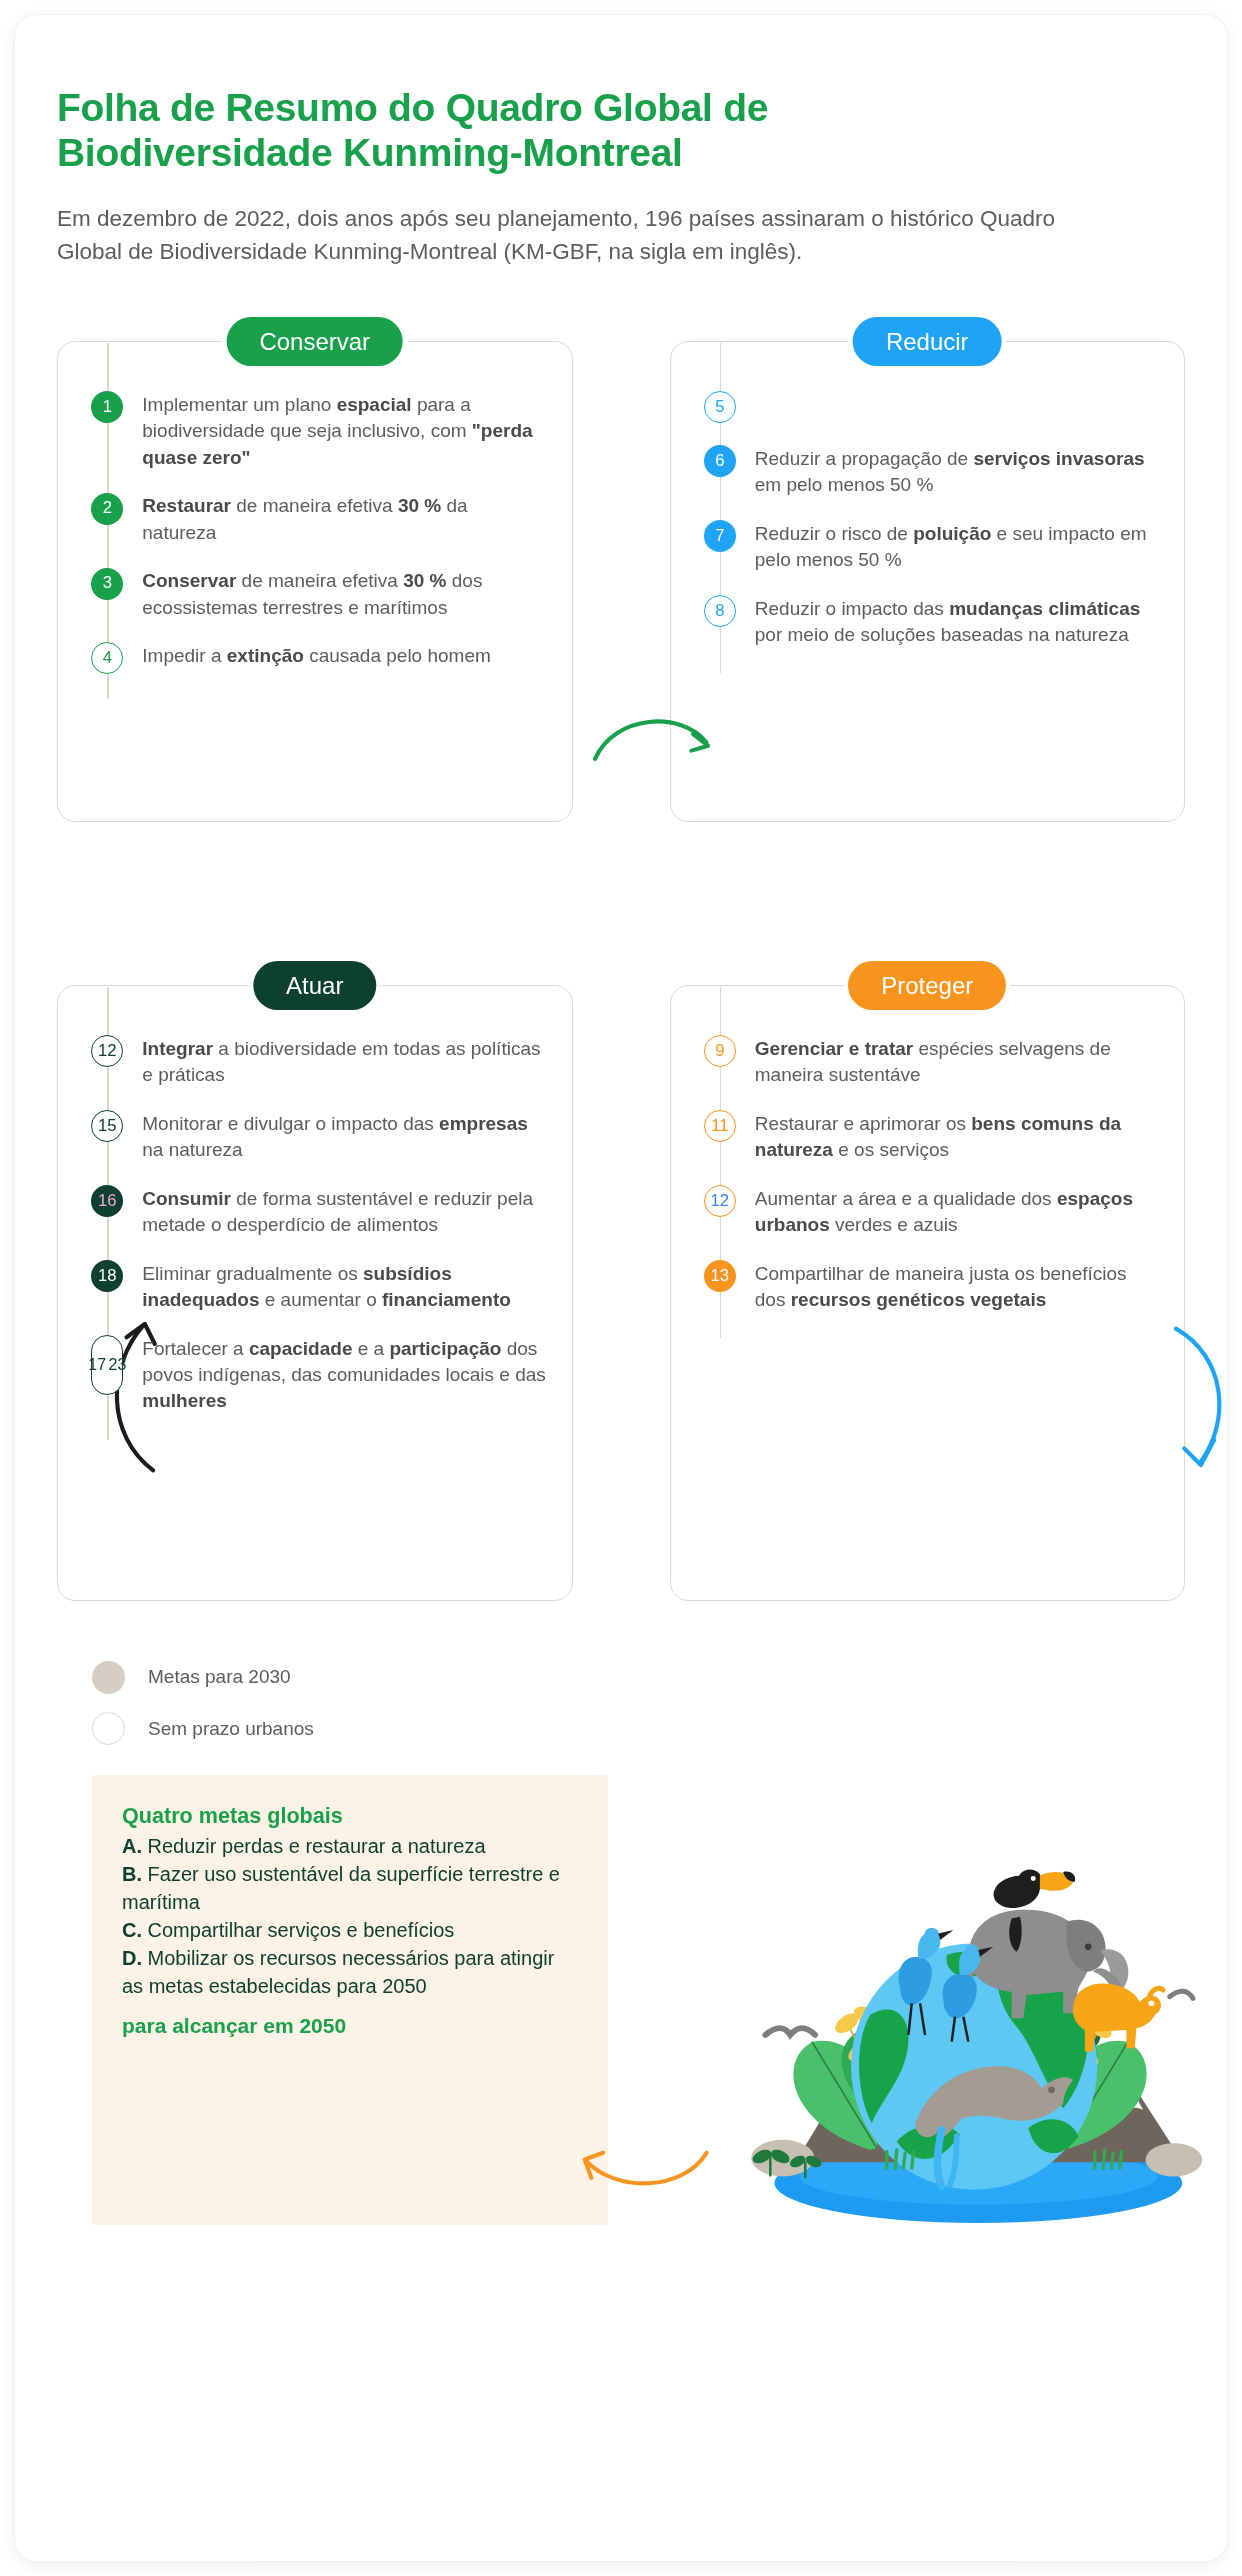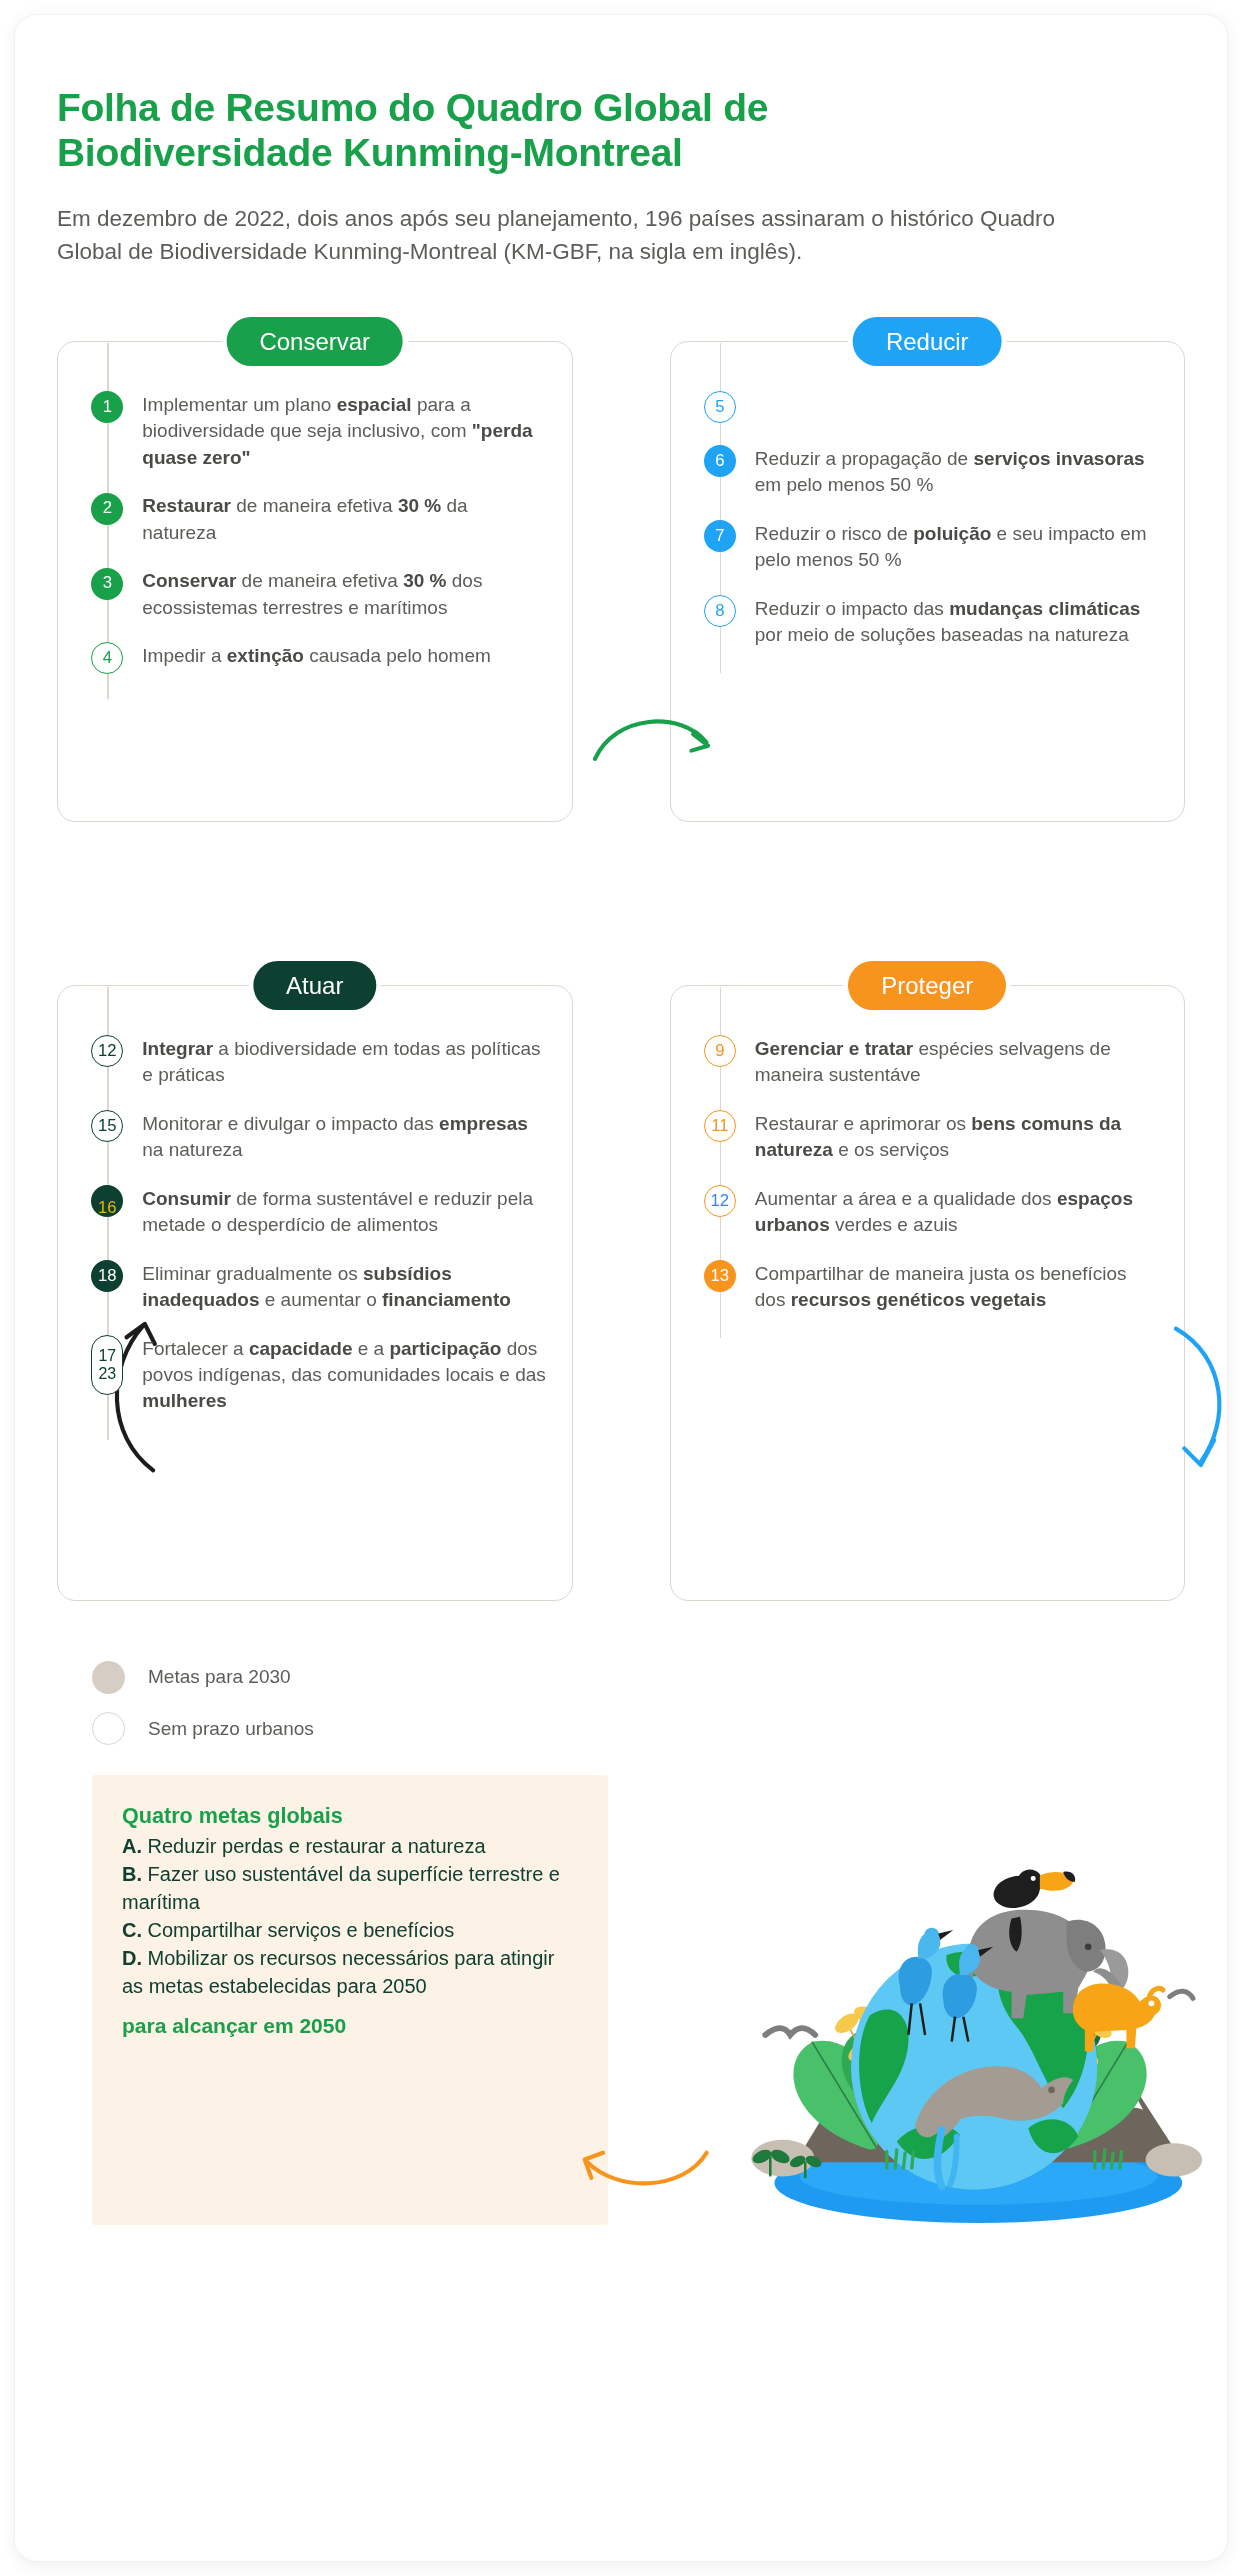--- a/index.html
+++ b/index.html
@@ -108,21 +108,20 @@
     border-radius: 50%;
     display: flex; align-items: center; justify-content: center;
     font-size: 16.7px;
     font-weight: 500;
     line-height: 1;
     margin-top: 1.7px;
   }
   .num.dual {
     height: 60px;
     border-radius: 18.3px;
-    flex-direction: column;
     gap: 2.5px;
     font-size: 16px;
   }
   .num.filled { color: #ffffff; border: 1.7px solid transparent; }
   .num.outline { background: #ffffff; }
   .itxt {
     font-size: 19px;
     line-height: 1.38;
     color: #5d5c58;
     padding-top: 2.5px;
@@ -263,21 +262,21 @@
                 </div>
                 <div class="itxt"><b>Integrar</b> a biodiversidade em todas as políticas e práticas</div>
               </div>
               <div class="item">
                 <div class="num outline" style="border: 1.7px solid rgb(13, 64, 48); color: rgb(13, 64, 48);">
                   <span>15</span>
                 </div>
                 <div class="itxt">Monitorar e divulgar o impacto das <b>empresas</b> na natureza</div>
               </div>
               <div class="item">
-                <div class="num filled" style="background: rgb(13, 64, 48); color: #eab308; align-items: flex-end;">
+                <div class="num filled" style="background: rgb(13, 64, 48); color: #f9a8d4;">
                   <span>16</span>
                 </div>
                 <div class="itxt"><b>Consumir</b> de forma sustentável e reduzir pela metade o desperdício de alimentos</div>
               </div>
               <div class="item">
                 <div class="num filled" style="background: rgb(13, 64, 48); color: rgb(255, 255, 255);">
                   <span>18</span>
                 </div>
                 <div class="itxt">Eliminar gradualmente os <b>subsídios inadequados</b> e aumentar o <b>financiamento</b></div>
               </div>

